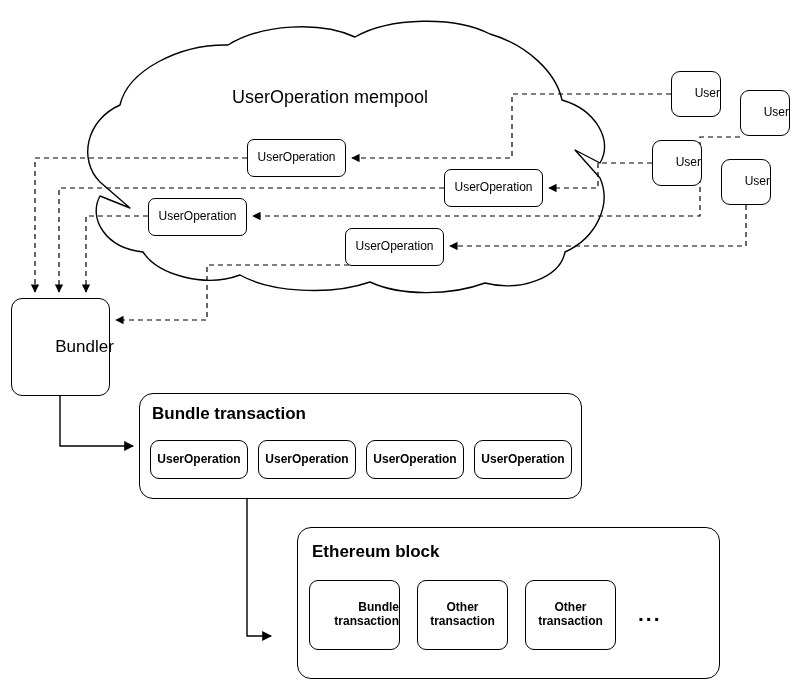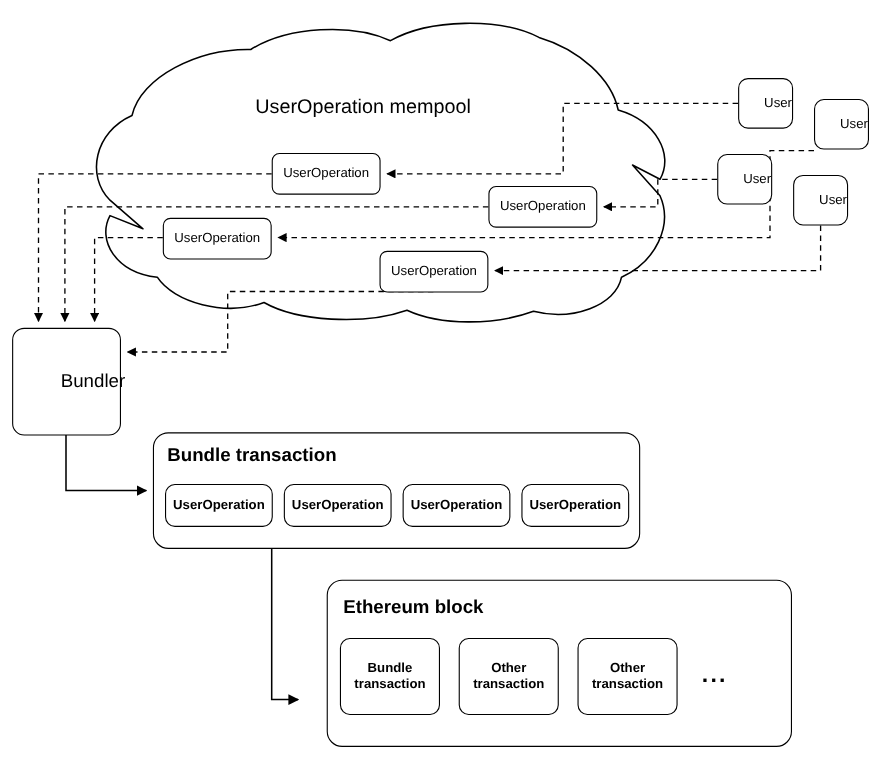--- a/index.html
+++ b/index.html
@@ -188,21 +188,21 @@
     </div>
 
     <div class="node slot-box" style="left:334px; top:46px; width:98px; height:39px;">
       <span>UserOperation</span>
     </div>
   </div>
 
   <div class="node container-box" style="left:277px; top:527px; width:423px; height:152px;margin-left:20px;">
     <div class="container-title" style="left:14px; top:14px;">Ethereum block</div>
 
-    <div class="node slot-box" style="left:11px; top:52px; width:91px; height:70px; flex-direction:column;">
+    <div class="node slot-box" style="left:11px; top:52px; width:91px; height:70px; flex-direction:column;align-items:flex-end;">
       <span>Bundle</span>
       <span>transaction</span>
     </div>
 
     <div class="node slot-box" style="left:119px; top:52px; width:91px; height:70px; flex-direction:column;">
       <span>Other</span>
       <span>transaction</span>
     </div>
 
     <div class="node slot-box" style="left:227px; top:52px; width:91px; height:70px; flex-direction:column;">

